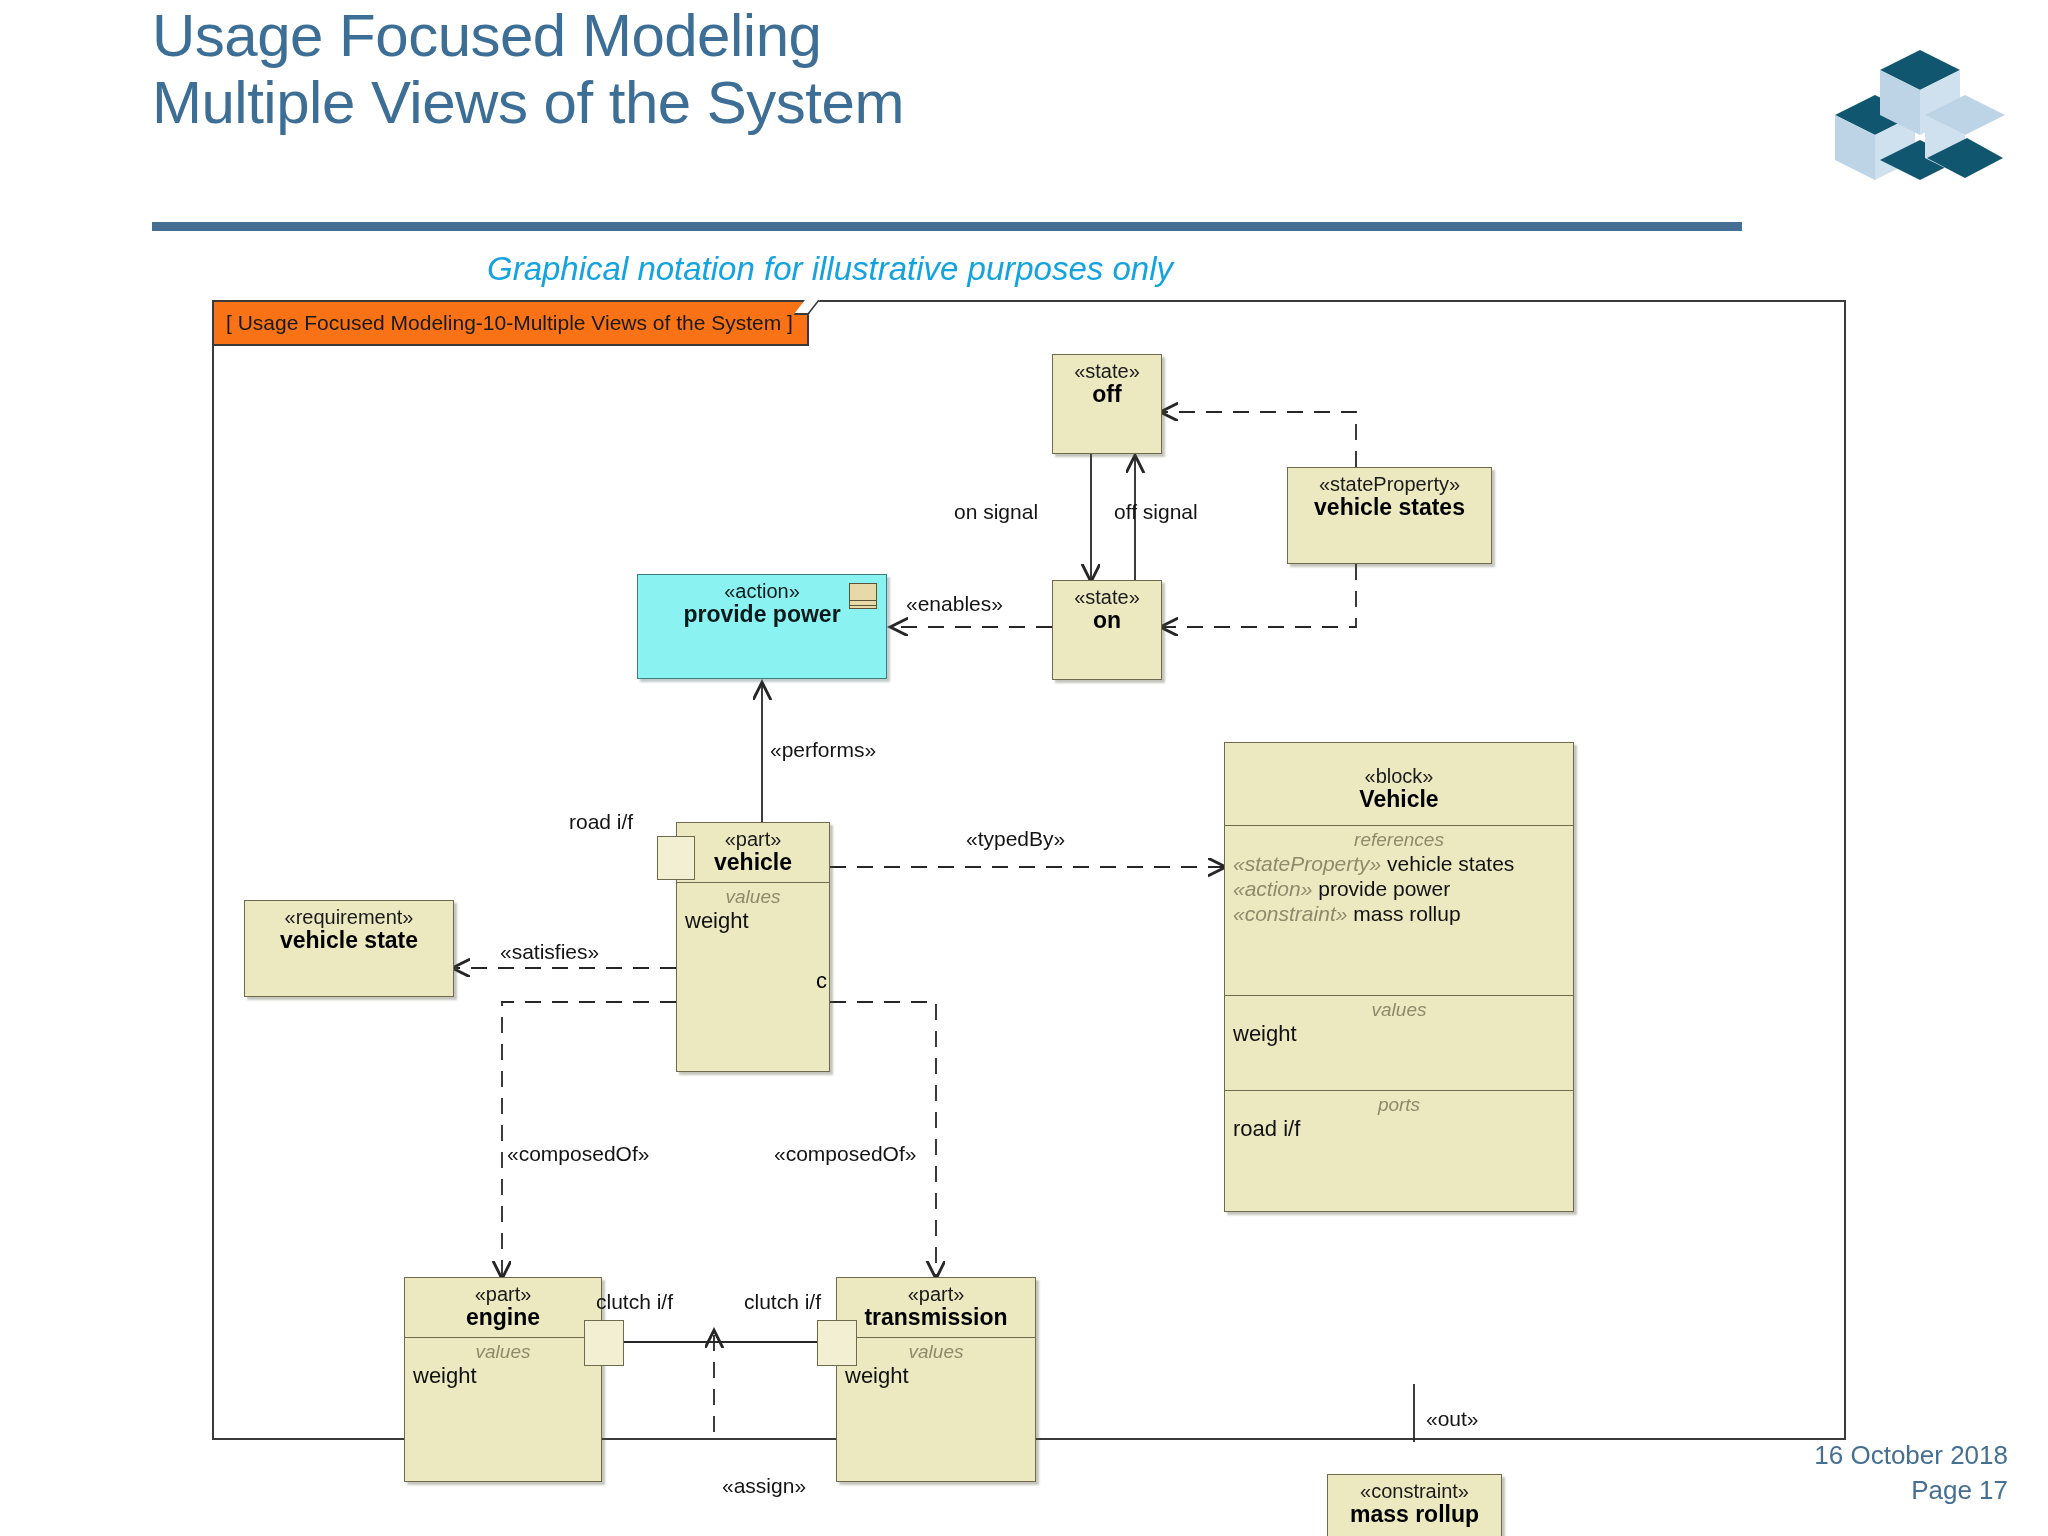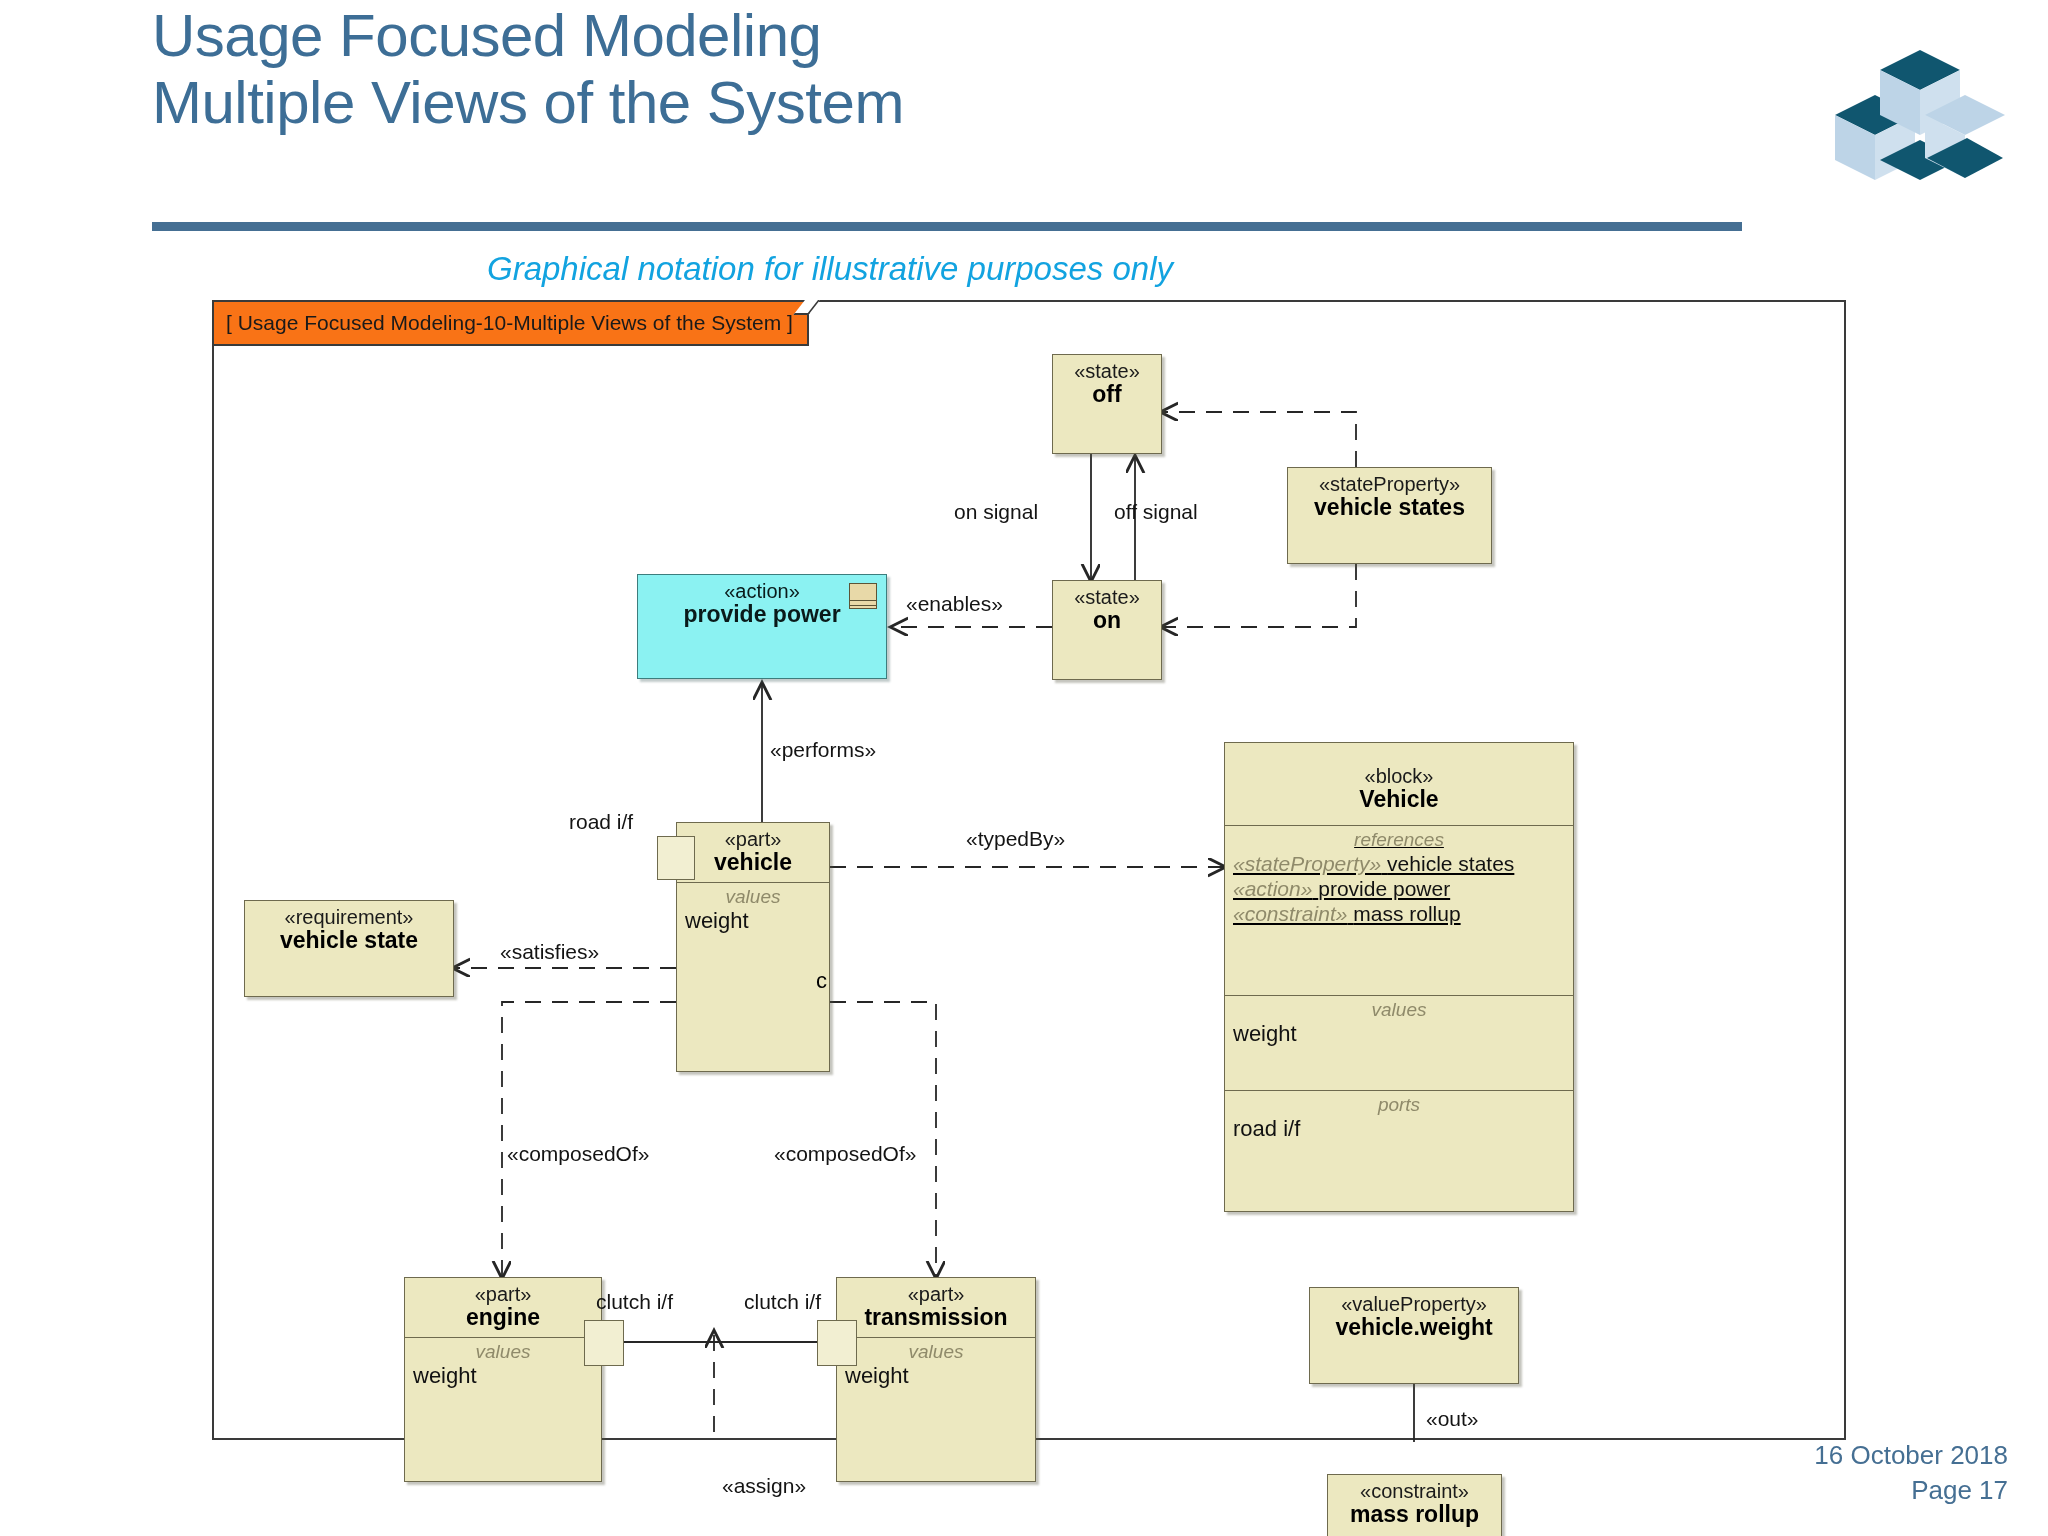--- a/index.html
+++ b/index.html
@@ -221,21 +221,21 @@
       <div class="stereo">«requirement»</div>
       <div class="nm">vehicle state</div>
     </div>
   </div>
 
   <div class="node" style="left:1010px;top:440px;width:350px;height:470px;">
     <div class="hdr" style="padding-top:22px;padding-bottom:12px;">
       <div class="stereo">«block»</div>
       <div class="nm">Vehicle</div>
     </div>
-    <div class="cmpt" style="height:160px;text-decoration:underline;">
+    <div class="cmpt" style="height:160px;">
       <div class="cap">references</div>
       <div class="val" style="font-size:21px;">
         <span class="cap" style="display:inline;font-size:21px;">«stateProperty»</span>
         <span>vehicle states</span>
       </div>
       <div class="val" style="font-size:21px;">
         <span class="cap" style="display:inline;font-size:21px;">«action»</span>
         <span>provide power</span>
       </div>
       <div class="val" style="font-size:21px;">
@@ -270,26 +270,20 @@
       <div class="stereo">«part»</div>
       <div class="nm">transmission</div>
     </div>
     <div class="cmpt" style="height:125px;">
       <div class="cap">values</div>
       <div class="val">weight</div>
     </div>
   </div>
   <div class="port" style="left:603px;top:1018px;width:40px;height:46px;"></div>
 
-  <div class="node" style="left:1095px;top:985px;width:210px;height:97px;">
-    <div class="hdr">
-      <div class="stereo">«valueProperty»</div>
-      <div class="nm">vehicle.weight</div>
-    </div>
-  </div>
 
   <div class="node" style="left:1113px;top:1172px;width:175px;height:97px;">
     <div class="hdr">
       <div class="stereo">«constraint»</div>
       <div class="nm">mass rollup</div>
     </div>
   </div>
 
   <div class="lbl" style="left:740px;top:198px;">on signal</div>
   <div class="lbl" style="left:900px;top:198px;">off signal</div>

